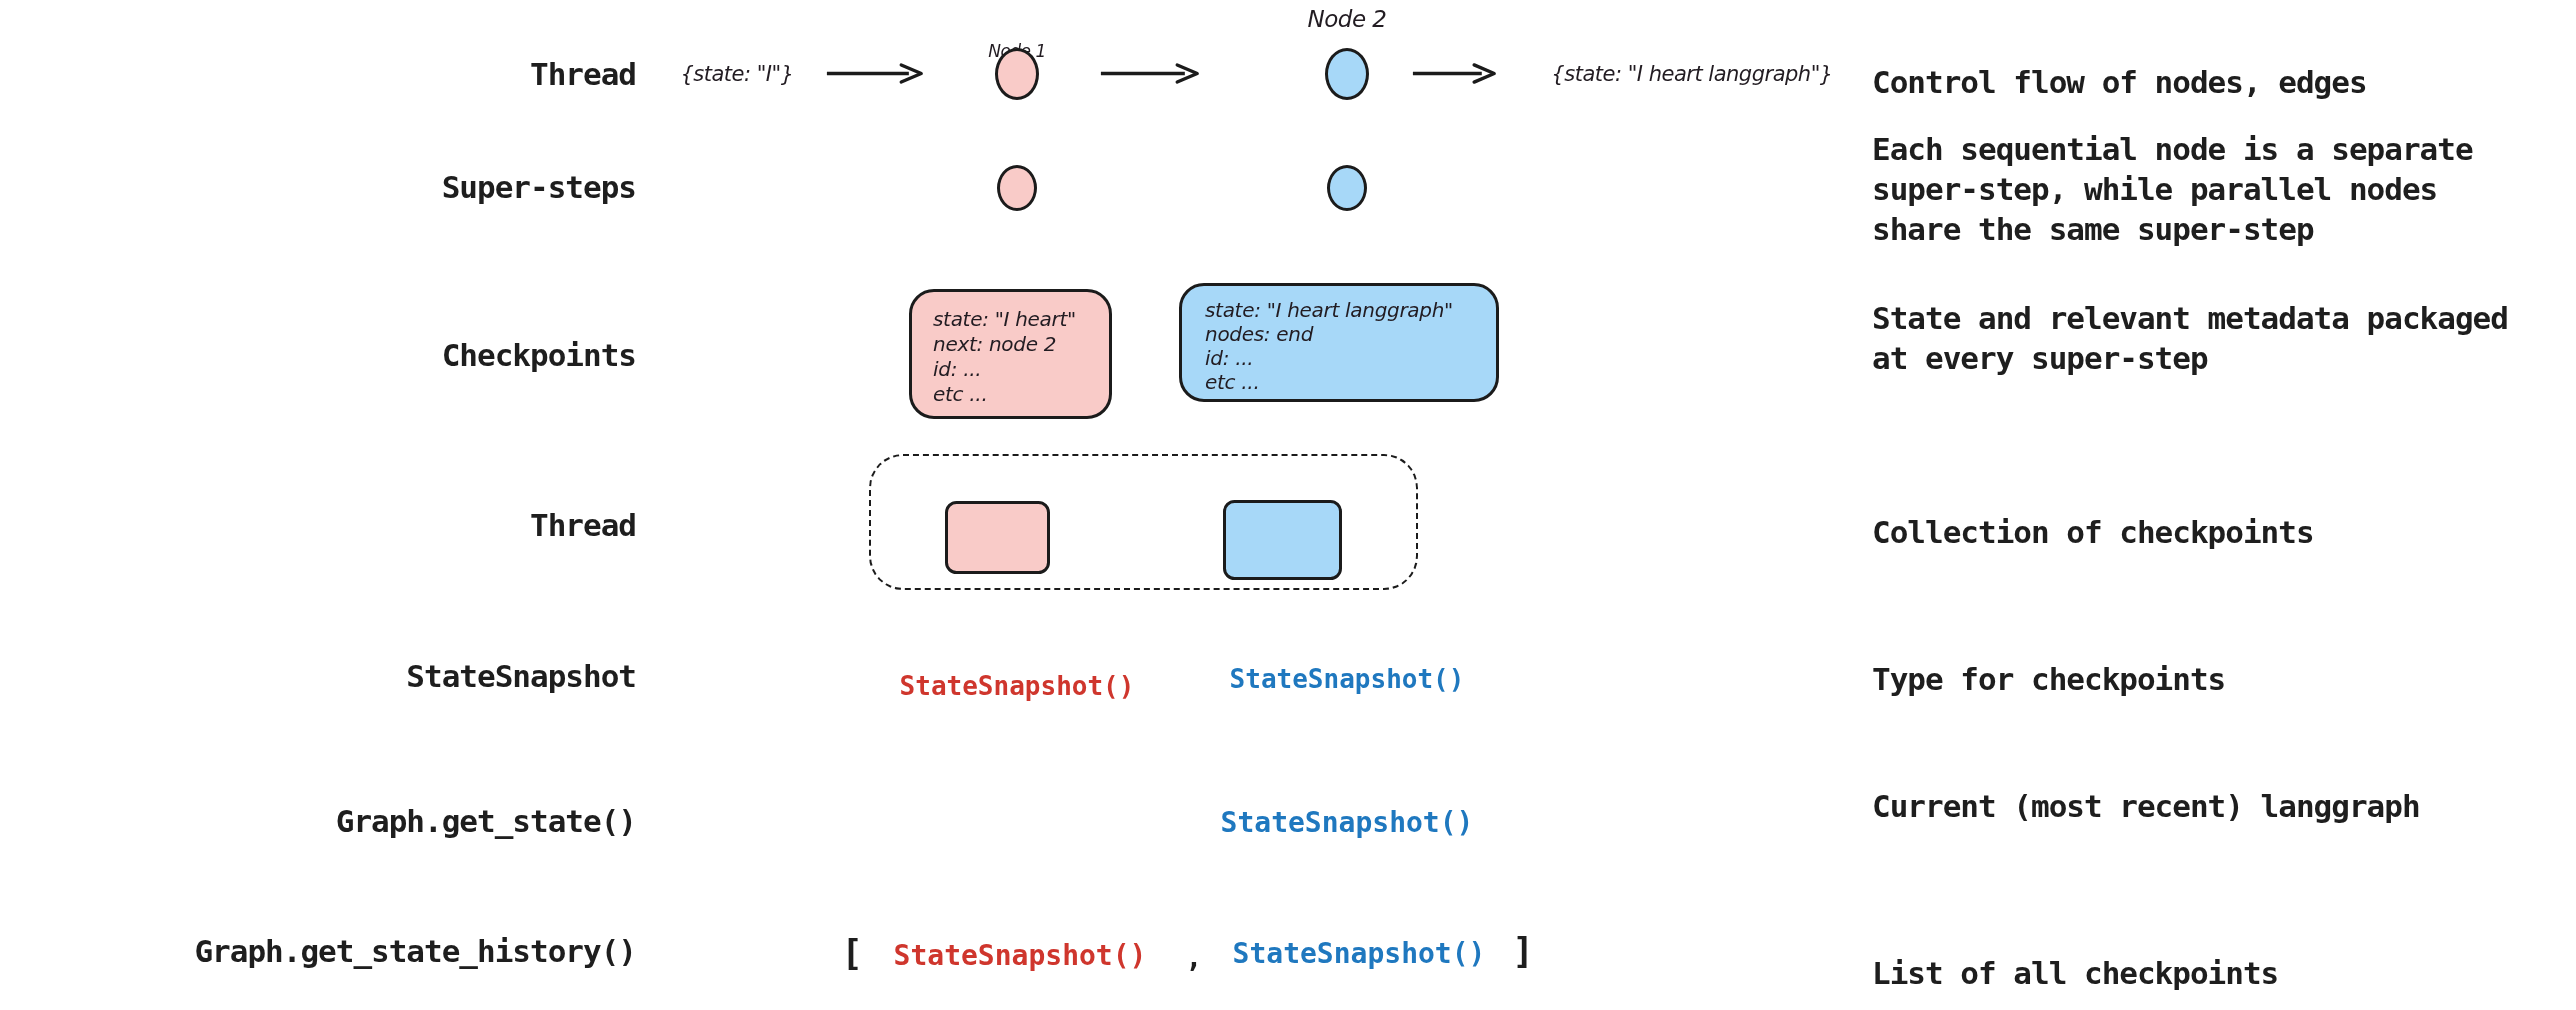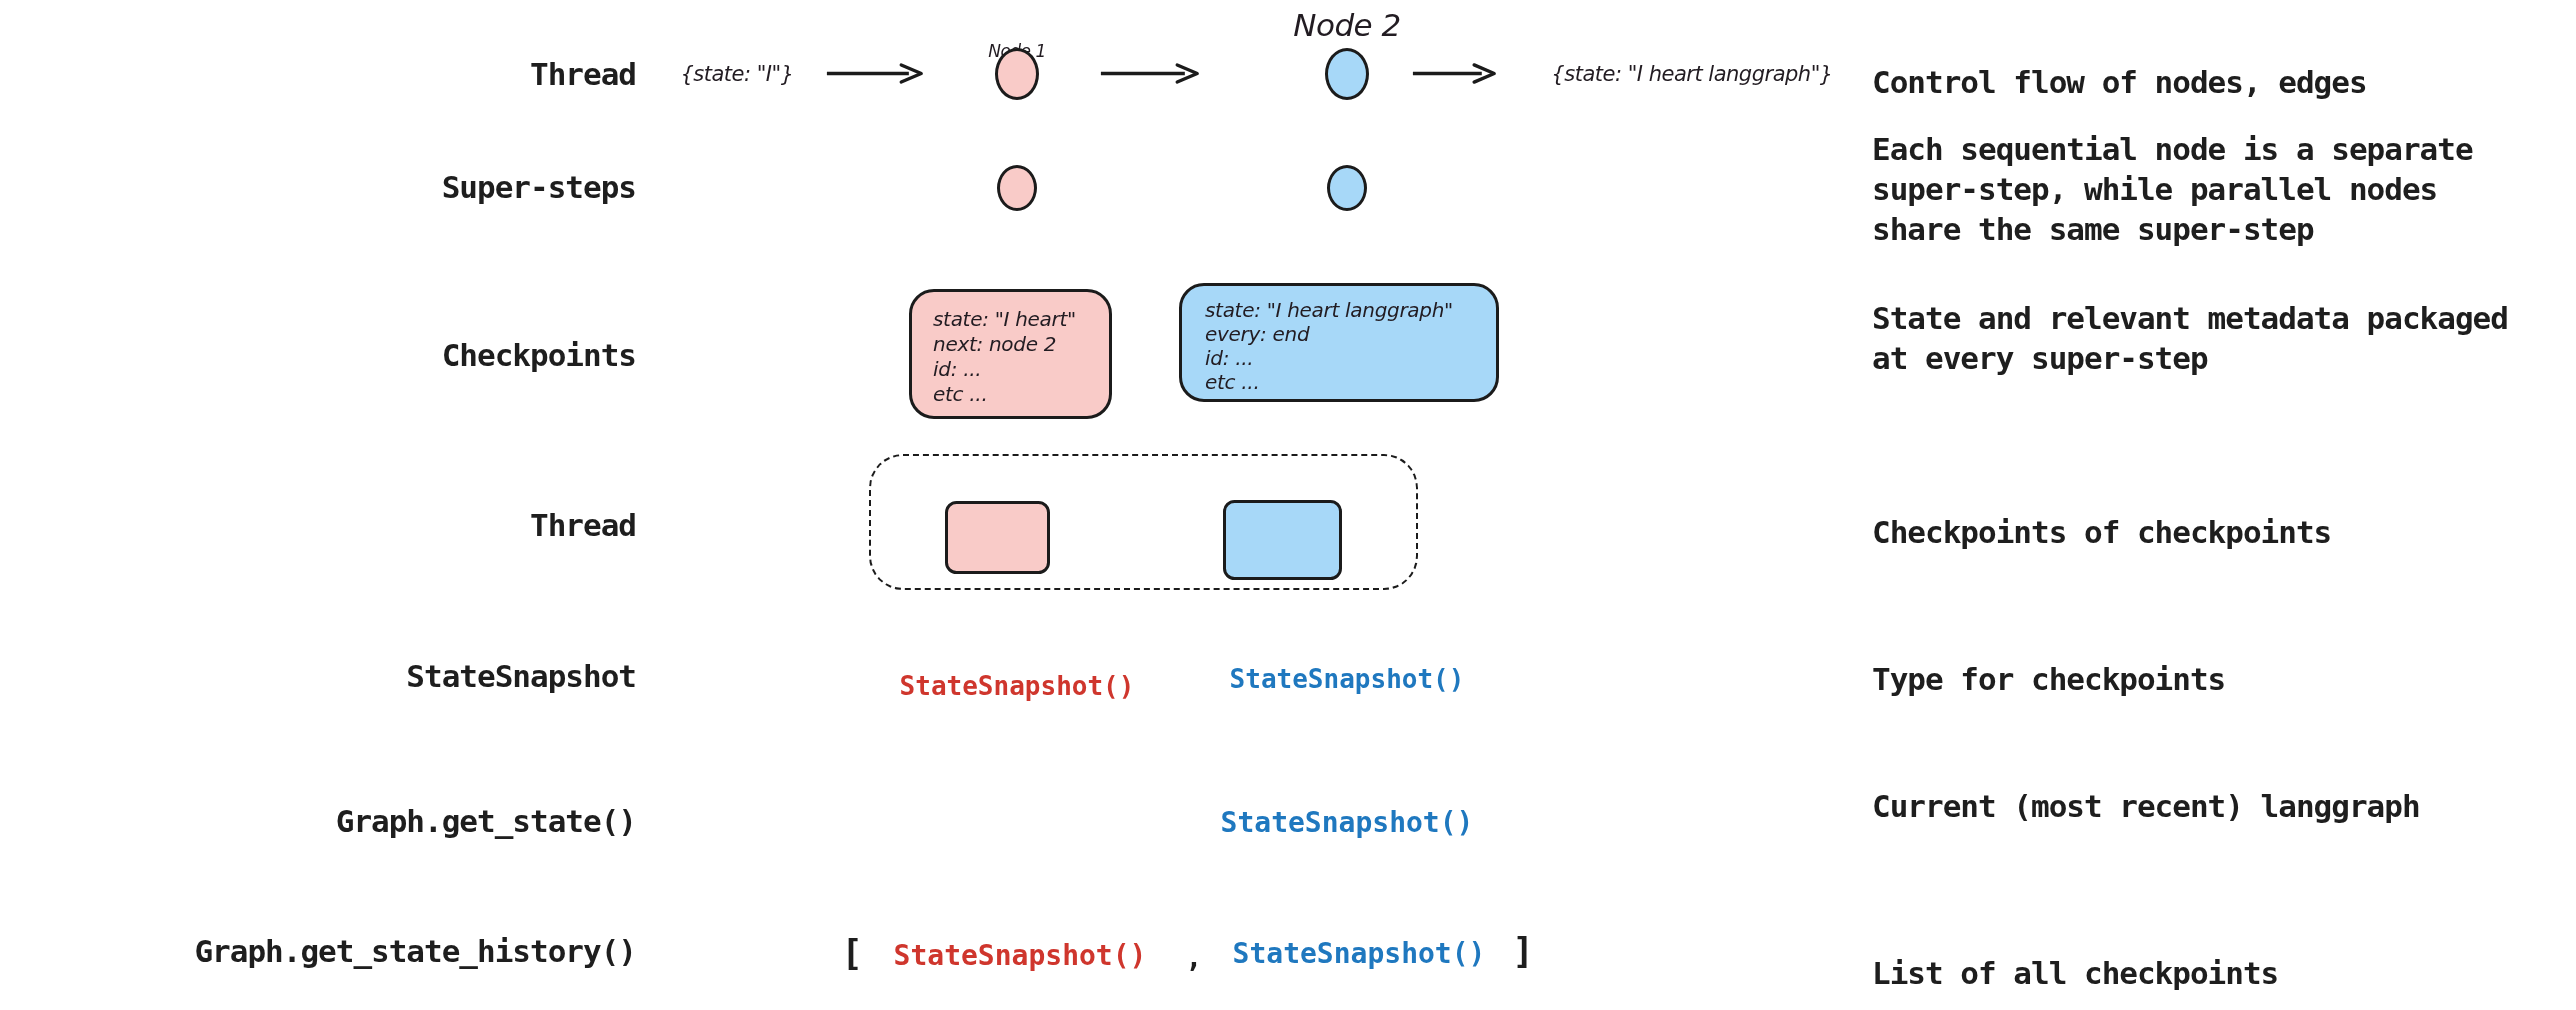--- a/index.html
+++ b/index.html
@@ -95,21 +95,21 @@
 </svg>
 
 <div class="abs center hand" style="left:1017px; top:19px; font-size:17px;margin-top:32px;">Node 1</div>
 <div class="abs node pink-fill" style="left:995px; top:48px; width:44px; height:52px;"></div>
 
 <svg class="abs" style="left:1099px; top:62px;" width="103" height="23" viewBox="0 0 108 24">
   <line x1="2" y1="12" x2="90" y2="12" stroke="#1b1b1b" stroke-width="3.5"></line>
   <path d="M82 3 L103 12 L82 21" fill="none" stroke="#1b1b1b" stroke-width="3.5" stroke-linecap="round" stroke-linejoin="round"></path>
 </svg>
 
-<div class="abs center hand" style="left:1347px; top:25px; font-size:31px;">Node 2</div>
+<div class="abs center hand" style="left:1347px; top:19px; font-size:23px;">Node 2</div>
 <div class="abs node blue-fill" style="left:1325px; top:48px; width:44px; height:52px;"></div>
 
 <svg class="abs" style="left:1411px; top:62px;" width="88" height="23" viewBox="0 0 92 24">
   <line x1="2" y1="12" x2="74" y2="12" stroke="#1b1b1b" stroke-width="3.5"></line>
   <path d="M66 3 L87 12 L66 21" fill="none" stroke="#1b1b1b" stroke-width="3.5" stroke-linecap="round" stroke-linejoin="round"></path>
 </svg>
 
 <div class="abs center hand hand-sm" style="left:1692px; top:74px;">{state: "I heart langgraph"}</div>
 
 <div class="abs row-desc" style="top:62px;">Control flow of nodes, edges</div>
@@ -127,35 +127,35 @@
 
 <div id="checkpoint1-box" class="abs chk-box pink-fill" style="left:909px; top:289px; width:203px; height:130px;">
   <div class="line">state: "I heart"</div>
   <div class="line">next: node 2</div>
   <div class="line">id: ...</div>
   <div class="line">etc ...</div>
 </div>
 
 <div id="checkpoint2-box" class="abs chk-box blue-fill" style="left:1179px; top:283px; width:320px; height:119px;">
   <div class="line">state: "I heart langgraph"</div>
-  <div class="line">every: end</div>
+  <div class="line">nodes: end</div>
   <div class="line">id: ...</div>
   <div class="line">etc ...</div>
 </div>
 
 <div class="abs row-desc" style="top:298px;">State and relevant metadata packaged
 at every super-step</div>
 
 <div class="abs row-label" style="top:505px;">Thread</div>
 
 <div class="abs thread-boundary" style="left:869px; top:454px; width:549px; height:136px;"></div>
 <div class="abs mini-box pink-fill" style="left:945px; top:501px; width:105px; height:73px;"></div>
 <div class="abs mini-box blue-fill" style="left:1223px; top:500px; width:119px; height:80px;"></div>
 
-<div class="abs row-desc" style="top:512px;">Checkpoints of checkpoints</div>
+<div class="abs row-desc" style="top:512px;">Collection of checkpoints</div>
 
 <div class="abs row-label" style="top:656px;">StateSnapshot</div>
 
 <div class="abs center code code-red" style="left:1017px; top:686px; font-size:26px;">StateSnapshot()</div>
 <div class="abs center code code-blue" style="left:1347px; top:679px; font-size:26px;">StateSnapshot()</div>
 
 <div class="abs row-desc" style="top:659px;">Type for checkpoints</div>
 
 <div class="abs row-label" style="top:801px;">Graph.get_state()</div>
 

